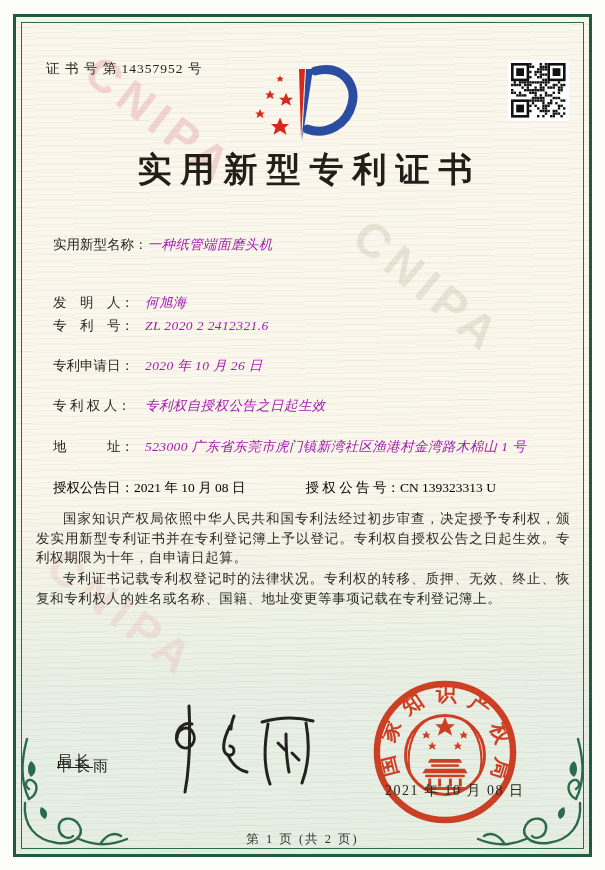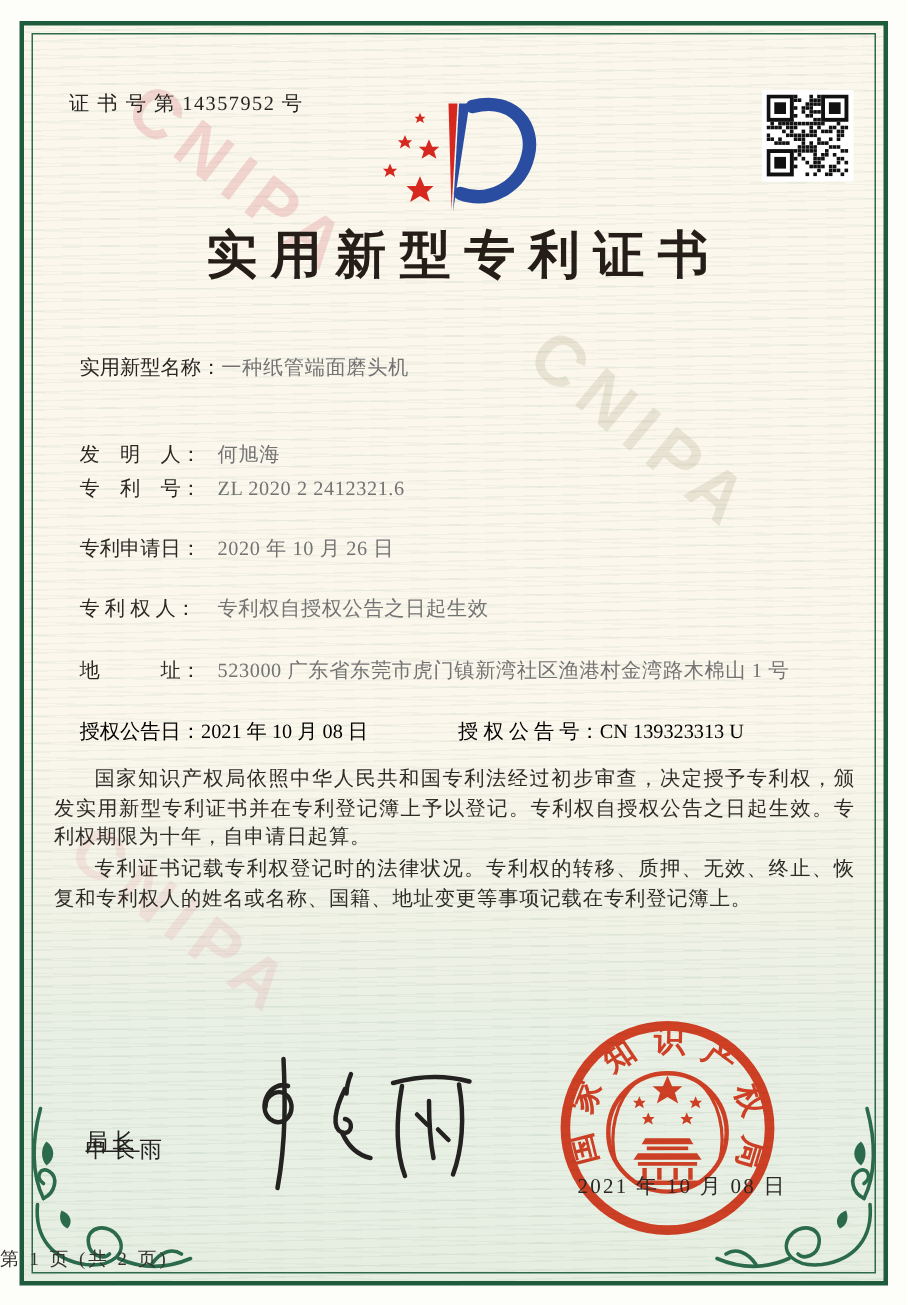--- a/index.html
+++ b/index.html
@@ -24,21 +24,21 @@
 
   .cert-no{left:46px;top:60px;font-size:13.5px;letter-spacing:1px;color:#262320;}
   .title{
     left:0;right:0;top:147px;text-align:center;font-size:34px;font-weight:bold;
     letter-spacing:9px;color:#241d18;transform:translateX(7px);
   }
 
   
   .frow{left:53px;right:36px;display:flex;align-items:flex-start;font-size:13.5px;line-height:17px;}
   .flabel{flex:0 0 92px;white-space:pre;color:#2b2723;}
-  .fvalue{flex:1 1 auto;max-width:404px;color:#737373;letter-spacing:0.4px;}
+  .fvalue{flex:1 1 auto;max-width:404px;color:#a21caf;letter-spacing:0.4px;font-style:italic;}
   .grant{left:53px;right:36px;display:flex;font-size:13.5px;line-height:17px;}
   .grant .g2{margin-left:60px;}
   .grant .glabel{white-space:pre;}
 
   .para{
     left:36px;width:534px;font-size:13.5px;line-height:19.5px;color:#2f2b27;
     text-align:justify;text-indent:2em;letter-spacing:0.6px;
   }
 
   
@@ -56,21 +56,21 @@
   .sig-name{left:57px;top:757px;font-size:15px;letter-spacing:3px;color:#232220;}
   .sig-svg{left:158px;top:700px;}
 
   
   .seal{left:371px;top:678px;width:148px;height:148px;mix-blend-mode:multiply;opacity:0.95;}
   .seal-date{
     left:385px;top:782px;font-size:14px;letter-spacing:1.5px;color:#2a2724;
     white-space:pre;z-index:5;
   }
 
-  .footer{left:0;right:0;top:831px;font-size:12.5px;letter-spacing:2px;color:#35322e;}
+  .footer{left:0;right:0;top:831px;text-align:center;font-size:12.5px;letter-spacing:2px;color:#35322e;}
 
   .flourish{bottom:17px;width:112px;height:116px;position:absolute;}
   .fl-left{left:17px;}
   .fl-right{right:17px;transform:scaleX(-1);}
 </style>
 </head>
 <body>
 
 <div class="page">
   <div class="paper"></div>

